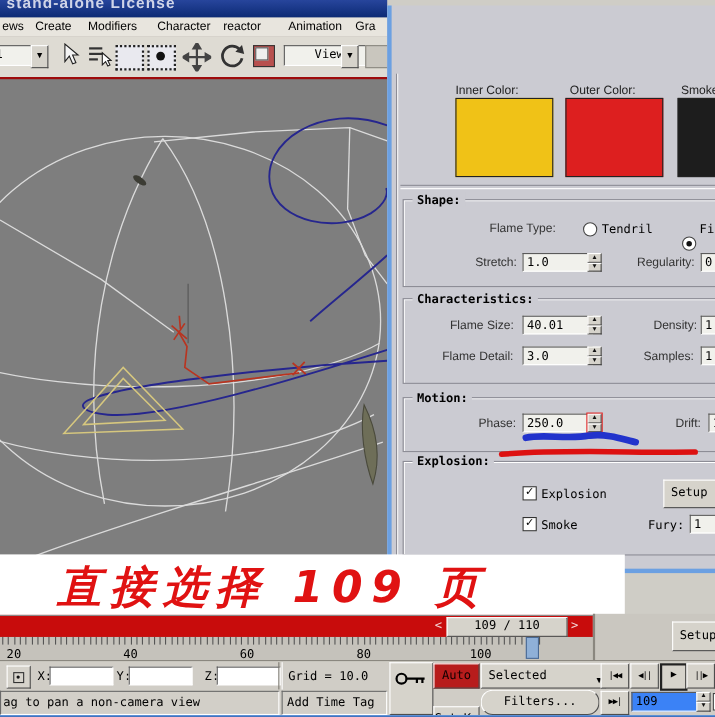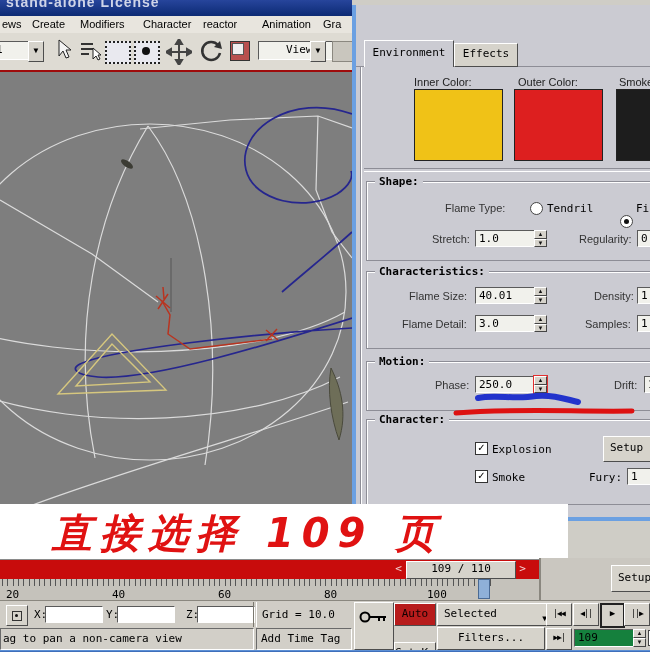--- a/index.html
+++ b/index.html
@@ -146,28 +146,20 @@
       <ellipse cx="127" cy="92" rx="7" ry="3" fill="#3c3c34" transform="rotate(35 127 92)"></ellipse>
 
       <path d="M 331 296 C 342 318 347 342 339 368 C 331 346 327 318 331 296 Z" fill="#6e6e58" stroke="#4a4a3c" stroke-width="1"></path>
     </svg>
   </div>
 
   <div class="abs" style="left:352px;top:5px;width:298px;height:516px;background:#cbcbd2;
               border-left:4px solid #6ba0e2;border-bottom:4px solid #6ba0e2;box-sizing:border-box;">
 
 
-    <div class="abs" style="left:0;top:31px;width:294px;height:30px;border-bottom:1px solid #8d8d96;">
-      <div class="abs btn mono" style="left:8px;top:4px;width:88px;height:26px;line-height:24px;border-bottom:none;background:#cbcbd2;z-index:2;">
-        <span>Environment</span>
-      </div>
-      <div class="abs btn mono" style="left:98px;top:7px;width:62px;height:22px;line-height:20px;">
-        <span>Effects</span>
-      </div>
-    </div>
 
     <div class="abs" style="left:4px;top:62px;width:1px;height:438px;background:#8d8d96;box-shadow:1px 0 0 #fff;"></div>
 
     <span class="abs sans lbl" style="left:58px;top:71px;color:#222;">Inner Color:</span>
     <div class="abs" style="left: 58px; top: 84px; width: 87px; height: 70px; border: 1px solid rgb(34, 34, 34); background: rgb(240, 194, 23);"></div>
     <span class="abs sans lbl" style="left:162px;top:71px;color:#222;">Outer Color:</span>
     <div class="abs" style="left: 158px; top: 84px; width: 87px; height: 70px; border: 1px solid rgb(34, 34, 34); background: rgb(221, 31, 31);"></div>
     <span class="abs sans lbl" style="left:263px;top:71px;color:#222;">Smoke</span>
     <div class="abs" style="left: 260px; top: 84px; width: 34px; height: 70px; border: 1px solid rgb(34, 34, 34); background: rgb(29, 29, 29);"></div>
     <div class="abs" style="left:8px;top:163px;width:286px;height:2px;border-top:1px solid #8d8d96;border-bottom:1px solid #fff;"></div>
@@ -231,21 +223,21 @@
         <div>▲</div>
           <div>▼</div>
       </div>
       <span class="abs sans lbl" style="left:247px;top:17px;color:#333;">Drift:</span>
       <div class="abs fld" style="left:277px;top:14px;width:11px;height:15px;">
         <span>1</span>
       </div>
     </div>
 
     <div class="abs grp" style="left:10px;top:414px;width:284px;height:84px;">
-      <span class="grplbl">Character:</span>
+      <span class="grplbl">Explosion:</span>
       <div class="abs cb" style="left:108px;top:22px;">✓</div>
       <span class="abs mono lbl" style="left:125px;top:23px;">Explosion</span>
       <div class="abs btn" style="left:236px;top:16px;width:56px;height:24px;line-height:22px;text-align:left;padding-left:6px;">
         <span>Setup Ex</span>
       </div>
       <div class="abs cb" style="left:108px;top:50px;">✓</div>
       <span class="abs mono lbl" style="left:125px;top:51px;">Smoke</span>
       <span class="abs mono lbl" style="left:222px;top:51px;text-align:right;">Fury:</span>
       <div class="abs fld" style="left:260px;top:48px;width:28px;height:15px;">
         <span>1</span>
@@ -418,42 +410,42 @@
   <div class="abs btn" style="left: 394px; top: 603px; width: 40px; height: 21px; line-height: 19px; color: rgb(17, 0, 0); z-index: 8; background: rgb(183, 28, 28);">
     <span>Auto</span>
   </div>
   <div class="abs btn" style="left:437px;top:603px;width:106px;height:21px;text-align:left;padding-left:6px;line-height:19px;z-index:8;">
     <span>Selected</span>
     <span class="abs" style="right:3px;top:5px;font-size:8px;">▼</span>
   </div>
   <div class="abs btn" style="left:394px;top:627px;width:40px;height:21px;line-height:19px;z-index:8;margin-top:15px;">
     <span>Set K.</span>
   </div>
-  <div class="abs btn" style="left:437px;top:627px;width:106px;height:21px;line-height:19px;z-index:8;">
+  <div class="abs btn" style="left:437px;top:627px;width:106px;height:21px;line-height:19px;z-index:8;border-radius:11px;">
     <span>Filters...</span>
   </div>
 
   <div class="abs" style="left:546px;top:601px;width:104px;height:49px;z-index:8;font-size:9px;">
     <div class="abs btn" style="left:0;top:2px;width:24px;height:21px;line-height:19px;font-size:8px;letter-spacing:-1px;">
       <span>|◀◀</span>
     </div>
     <div class="abs btn" style="left:27px;top:2px;width:24px;height:21px;line-height:19px;font-size:8px;letter-spacing:-1px;">
       <span>◀||</span>
     </div>
     <div class="abs btn" style="left:54px;top:2px;width:21px;height:21px;line-height:17px;font-size:9px;border:2px solid #222;">
       <span>▶</span>
     </div>
     <div class="abs btn" style="left:78px;top:2px;width:24px;height:21px;line-height:19px;font-size:8px;letter-spacing:-1px;">
       <span>||▶</span>
     </div>
 
     <div class="abs btn" style="left:0;top:27px;width:24px;height:20px;line-height:18px;font-size:8px;letter-spacing:-1px;">
       <span>▶▶|</span>
     </div>
-    <div class="abs fld" style="left:28px;top:28px;width:56px;height:16px;background:#15803d;">
+    <div class="abs fld" style="left:28px;top:28px;width:56px;height:16px;background:#3b82f6;">
       <span>109</span>
     </div>
     <div class="abs spin" style="left:87px;top:28px;height:18px;">
       <div>▲</div>
         <div>▼</div>
     </div>
     <div class="abs" style="left:102px;top:29px;width:10px;height:14px;background:#fff;border:1px solid #444;"></div>
   </div>
 
   <div class="abs" style="left:0;top:650px;width:650px;height:2px;background:linear-gradient(180deg,#6ba0e2,#2f5fae);z-index:9;"></div>

